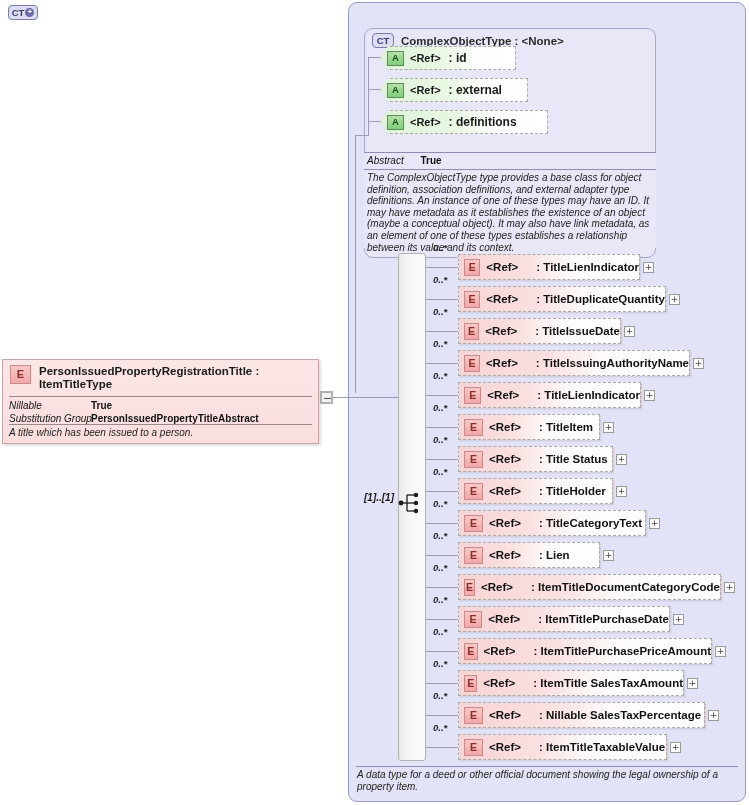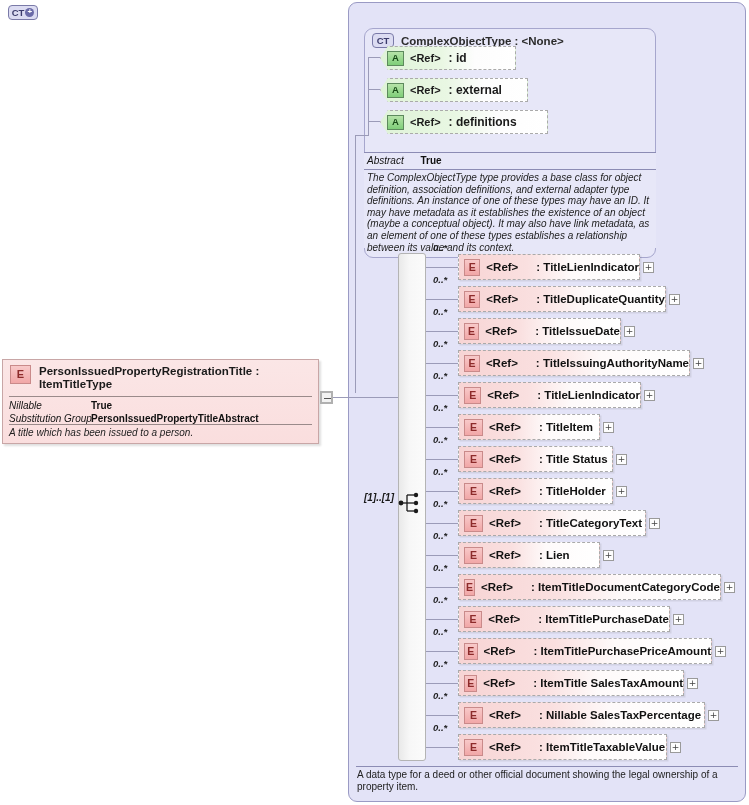--- a/index.html
+++ b/index.html
@@ -160,21 +160,21 @@
     border:1px solid #9a9a9a;background:#fdfdfd;
     box-sizing:border-box;
     font-size:9px;line-height:9px;text-align:center;color:#444;
     font-family:"DejaVu Sans", sans-serif;
   }
 
   
   .bottom-line{position:absolute;left:356px;top:766px;width:382px;height:1px;background:#8c8cb4;}
   .bottom-doc{
     position:absolute;left:357px;top:769px;width:384px;
-    font-size:10px;color:#222;line-height:11.6px;
+    font-size:10px;font-style:italic;color:#222;line-height:11.6px;
   }
 
   
   .left-box{
     position:absolute;left:2px;top:359px;width:317px;height:85px;
     background:linear-gradient(to bottom,#fbe6e6,#fadede);
     border:1px solid #c8a6a6;
     box-sizing:border-box;
     box-shadow:2px 2px 2px rgba(0,0,0,0.13);
   }

